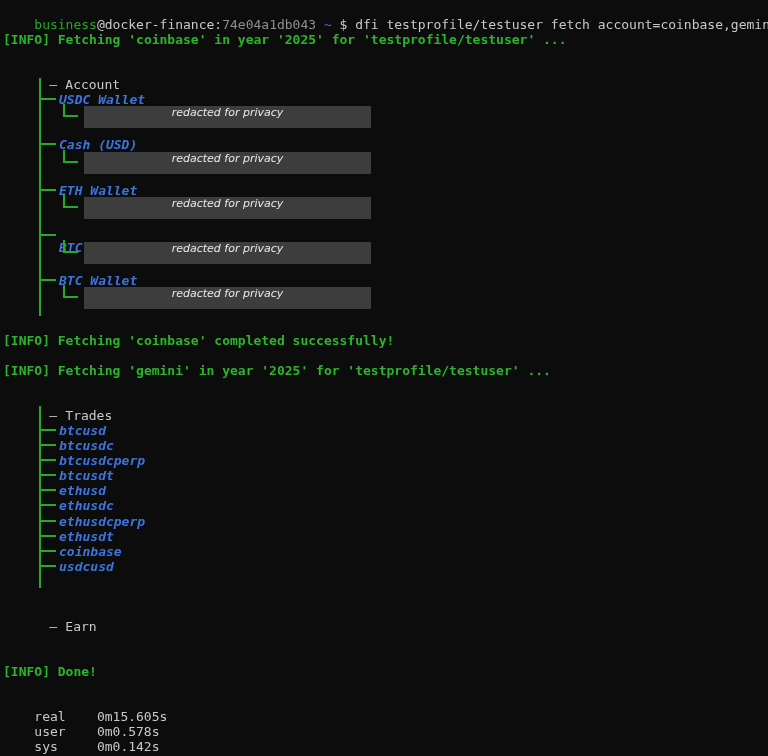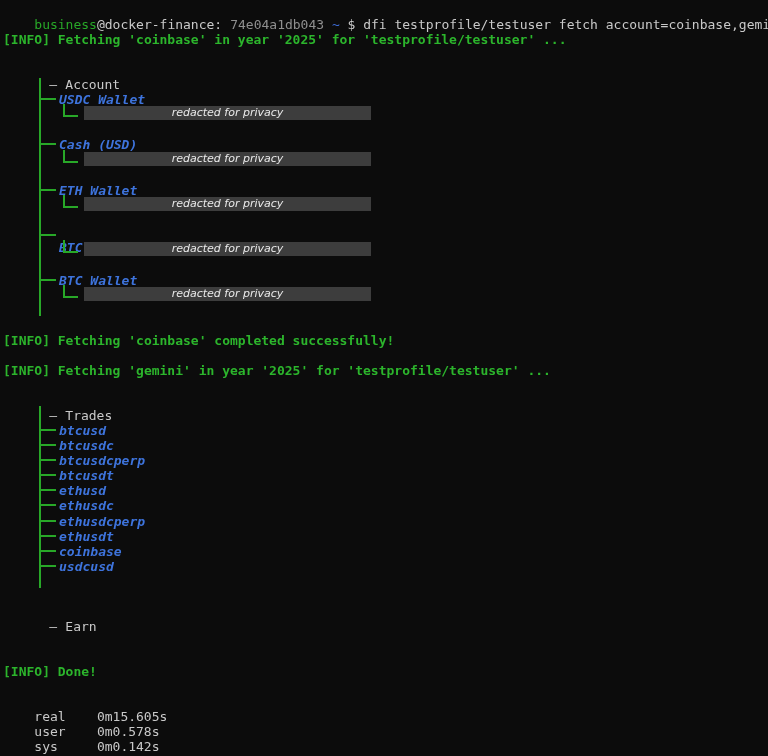--- a/index.html
+++ b/index.html
@@ -15,21 +15,21 @@
     position:absolute;
     left:3px;
     height:15px;
     line-height:15px;
     white-space:pre;
     color:var(--fg,#c9c9c9);
   }
   .info{font-weight:bold;color:var(--green-bright,#2cb52c);}
   .prompt-user{color:var(--green,#28a828);}
   .prompt-host{color:var(--fg,#c9c9c9);}
-  .prompt-container{color:var(--dim,#8f8f8f);margin-left:8px;}
+  .prompt-container{color:var(--dim,#8f8f8f);}
   .prompt-tilde{color:var(--blue,#3d6bd6);}
   .prompt-dollar{color:var(--fg,#c9c9c9);}
   .gap{margin-left:7.8px;}
   .cmd{color:var(--fg,#c9c9c9);}
   .section-line{left:18px;}
   .dash{display:inline-block;width:16px;color:var(--fg,#c9c9c9);}
   .tree-title{color:var(--fg,#c9c9c9);}
   .leaf-line{left:59px;}
   .leaf{
     color:var(--blue-bright,#3e74dd);
@@ -47,21 +47,21 @@
     background:var(--green,#28a828);
   }
   .conn{
     position:absolute;
     left:63px;width:13px;height:11px;
     border-left:2px solid var(--green,#28a828);
     border-bottom:2px solid var(--green,#28a828);
   }
   .bar{
     position:absolute;
-    left:84px;width:287px;height:14px;
+    left:84px;width:287px;height:22px;
     background:var(--bar-bg,#3d3d3d);
     color:var(--bar-fg,#eaeaea);
     font-family:"DejaVu Sans","Liberation Sans",sans-serif;
     font-style:italic;
     font-size:11px;
     line-height:14px;
     text-align:center;
   }
   .timing-name{display:inline-block;width:62.6px;}
 </style>

